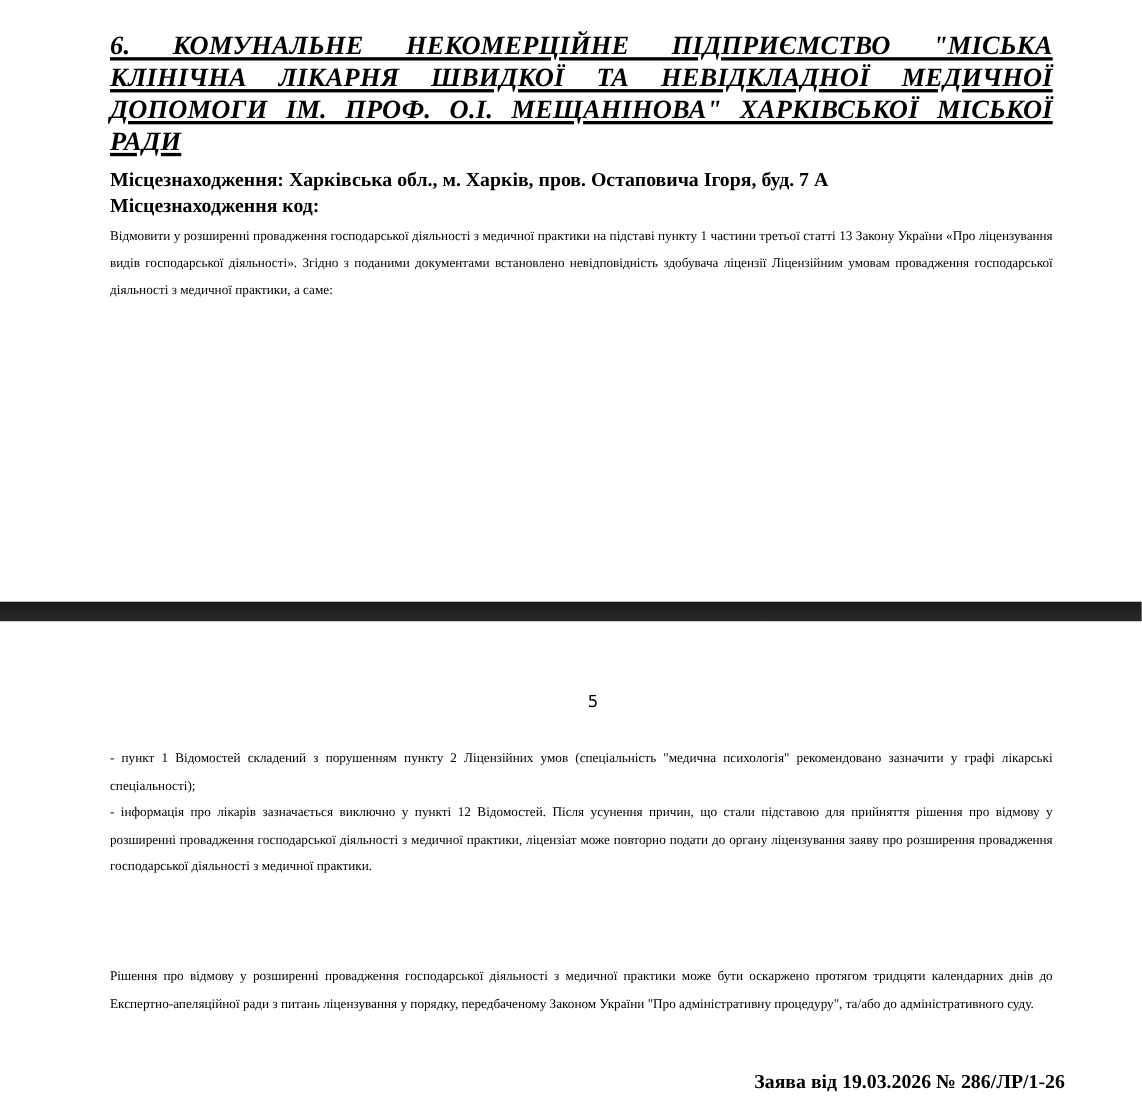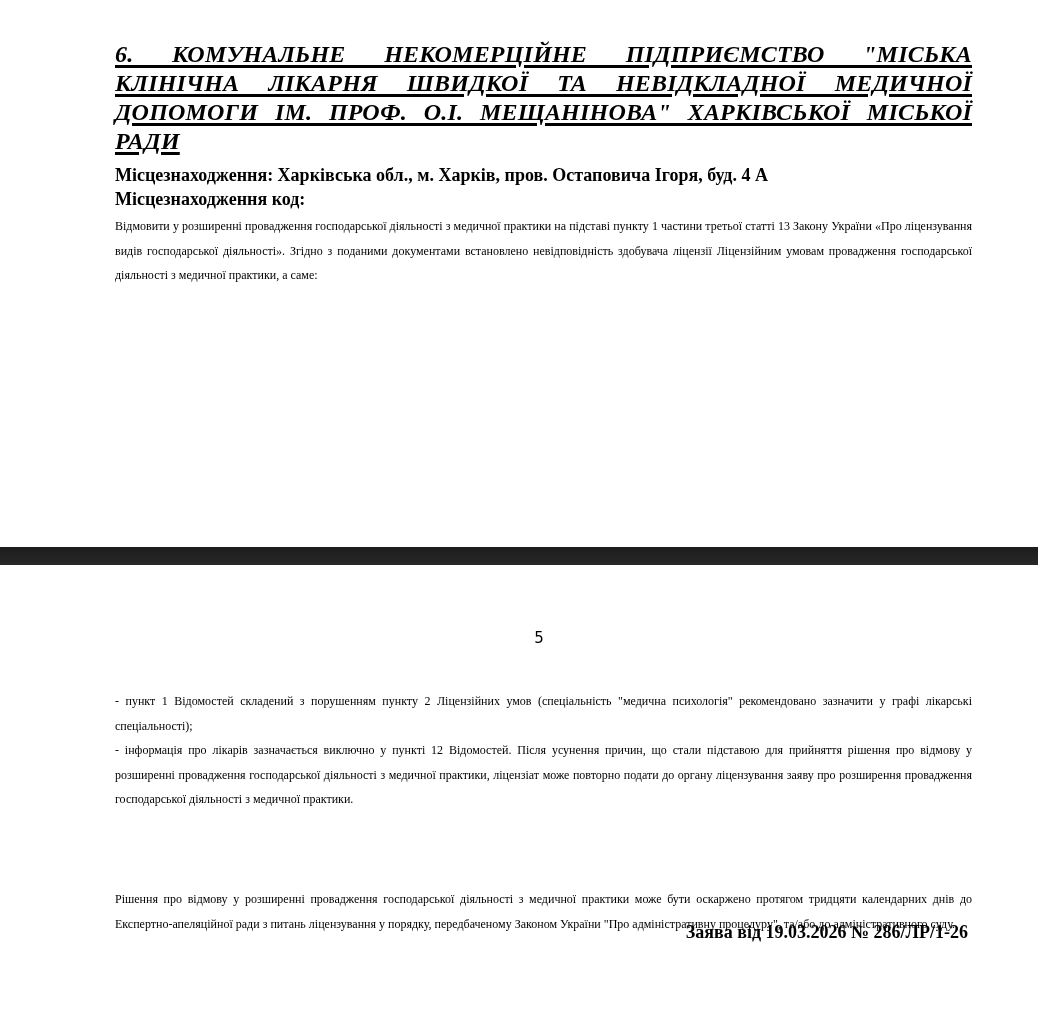--- a/index.html
+++ b/index.html
@@ -32,23 +32,22 @@
   .page-gap {
     position: absolute;
     left: 0;
     top: 547px;
     width: 1038px;
     height: 18px;
     background: linear-gradient(#1c1c1c, #282828);
   }
   .content {
     position: absolute;
-    left: 115px;
+    left: 100px;
     width: 857px;
-    margin-top: 12px;
   }
   .title {
     top: 28px;
     font-weight: bold;
     font-style: italic;
     font-size: 24px;
     line-height: 29px;
     text-decoration: underline;
     text-decoration-thickness: 3px;
     text-underline-offset: 3px;
@@ -81,34 +80,34 @@
     font-family: "DejaVu Sans", sans-serif;
     font-size: 15px;
     line-height: 20px;
   }
   .b2 { top: 677px; }
   .b3 { top: 875px; }
   .last-line { text-align-last: left; }
   .signature {
     position: absolute;
     right: 70px;
-    top: 920px;
+    top: 971px;
     font-weight: bold;
     font-size: 18px;
     line-height: 24px;
   }
 </style>
 </head>
 <body>
 
 <div class="page page-top">
   <div class="content title">6. КОМУНАЛЬНЕ НЕКОМЕРЦІЙНЕ ПІДПРИЄМСТВО "МІСЬКА КЛІНІЧНА ЛІКАРНЯ ШВИДКОЇ ТА НЕВІДКЛАДНОЇ МЕДИЧНОЇ ДОПОМОГИ ІМ. ПРОФ. О.І. МЕЩАНІНОВА" ХАРКІВСЬКОЇ МІСЬКОЇ РАДИ</div>
 
   <div class="content location">
-    <div>Місцезнаходження: Харківська обл., м. Харків, пров. Остаповича Ігоря, буд. 4 А</div>
+    <div>Місцезнаходження: Харківська обл., м. Харків, пров. Остаповича Ігоря, буд. 7 А</div>
     <div>Місцезнаходження код:</div>
   </div>
 
   <div class="content body-block b1">
     <p class="last-line">Відмовити у розширенні провадження господарської діяльності з медичної практики на підставі пункту 1 частини третьої статті 13 Закону України «Про ліцензування видів господарської діяльності». Згідно з поданими документами встановлено невідповідність здобувача ліцензії Ліцензійним умовам провадження господарської діяльності з медичної практики, а саме:</p>
   </div>
 </div>
 
 <div class="page-gap"></div>
 

